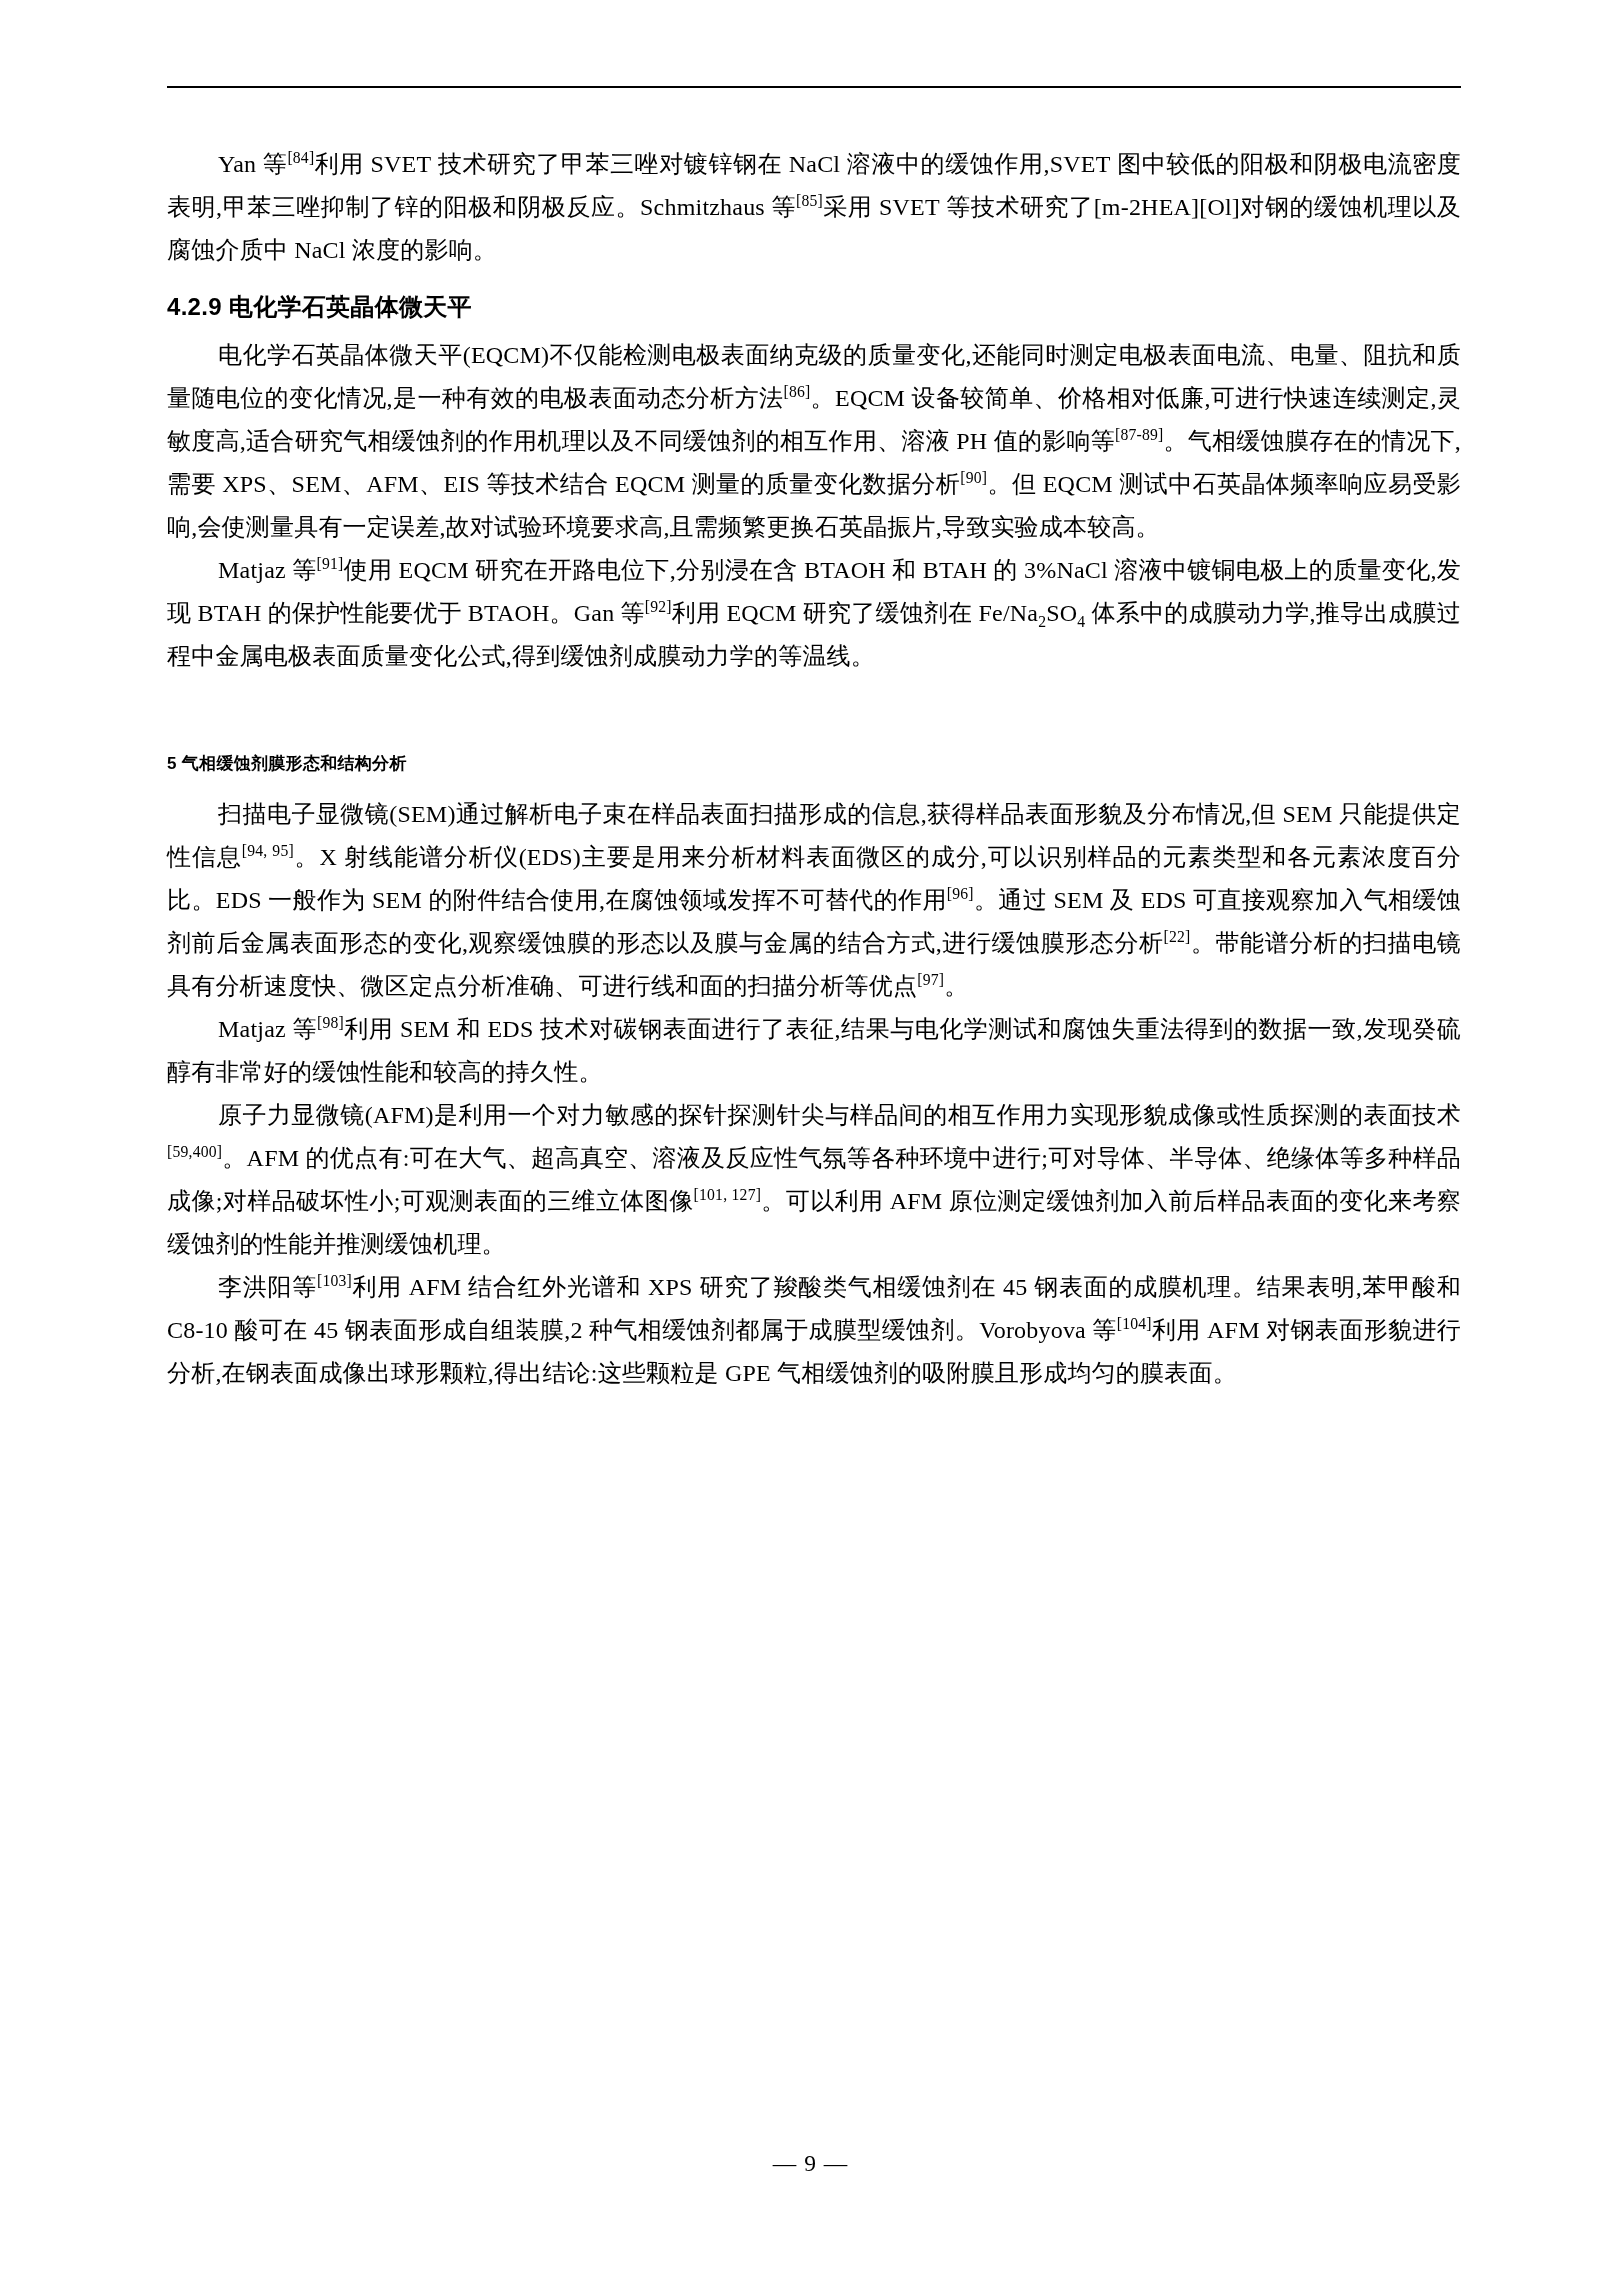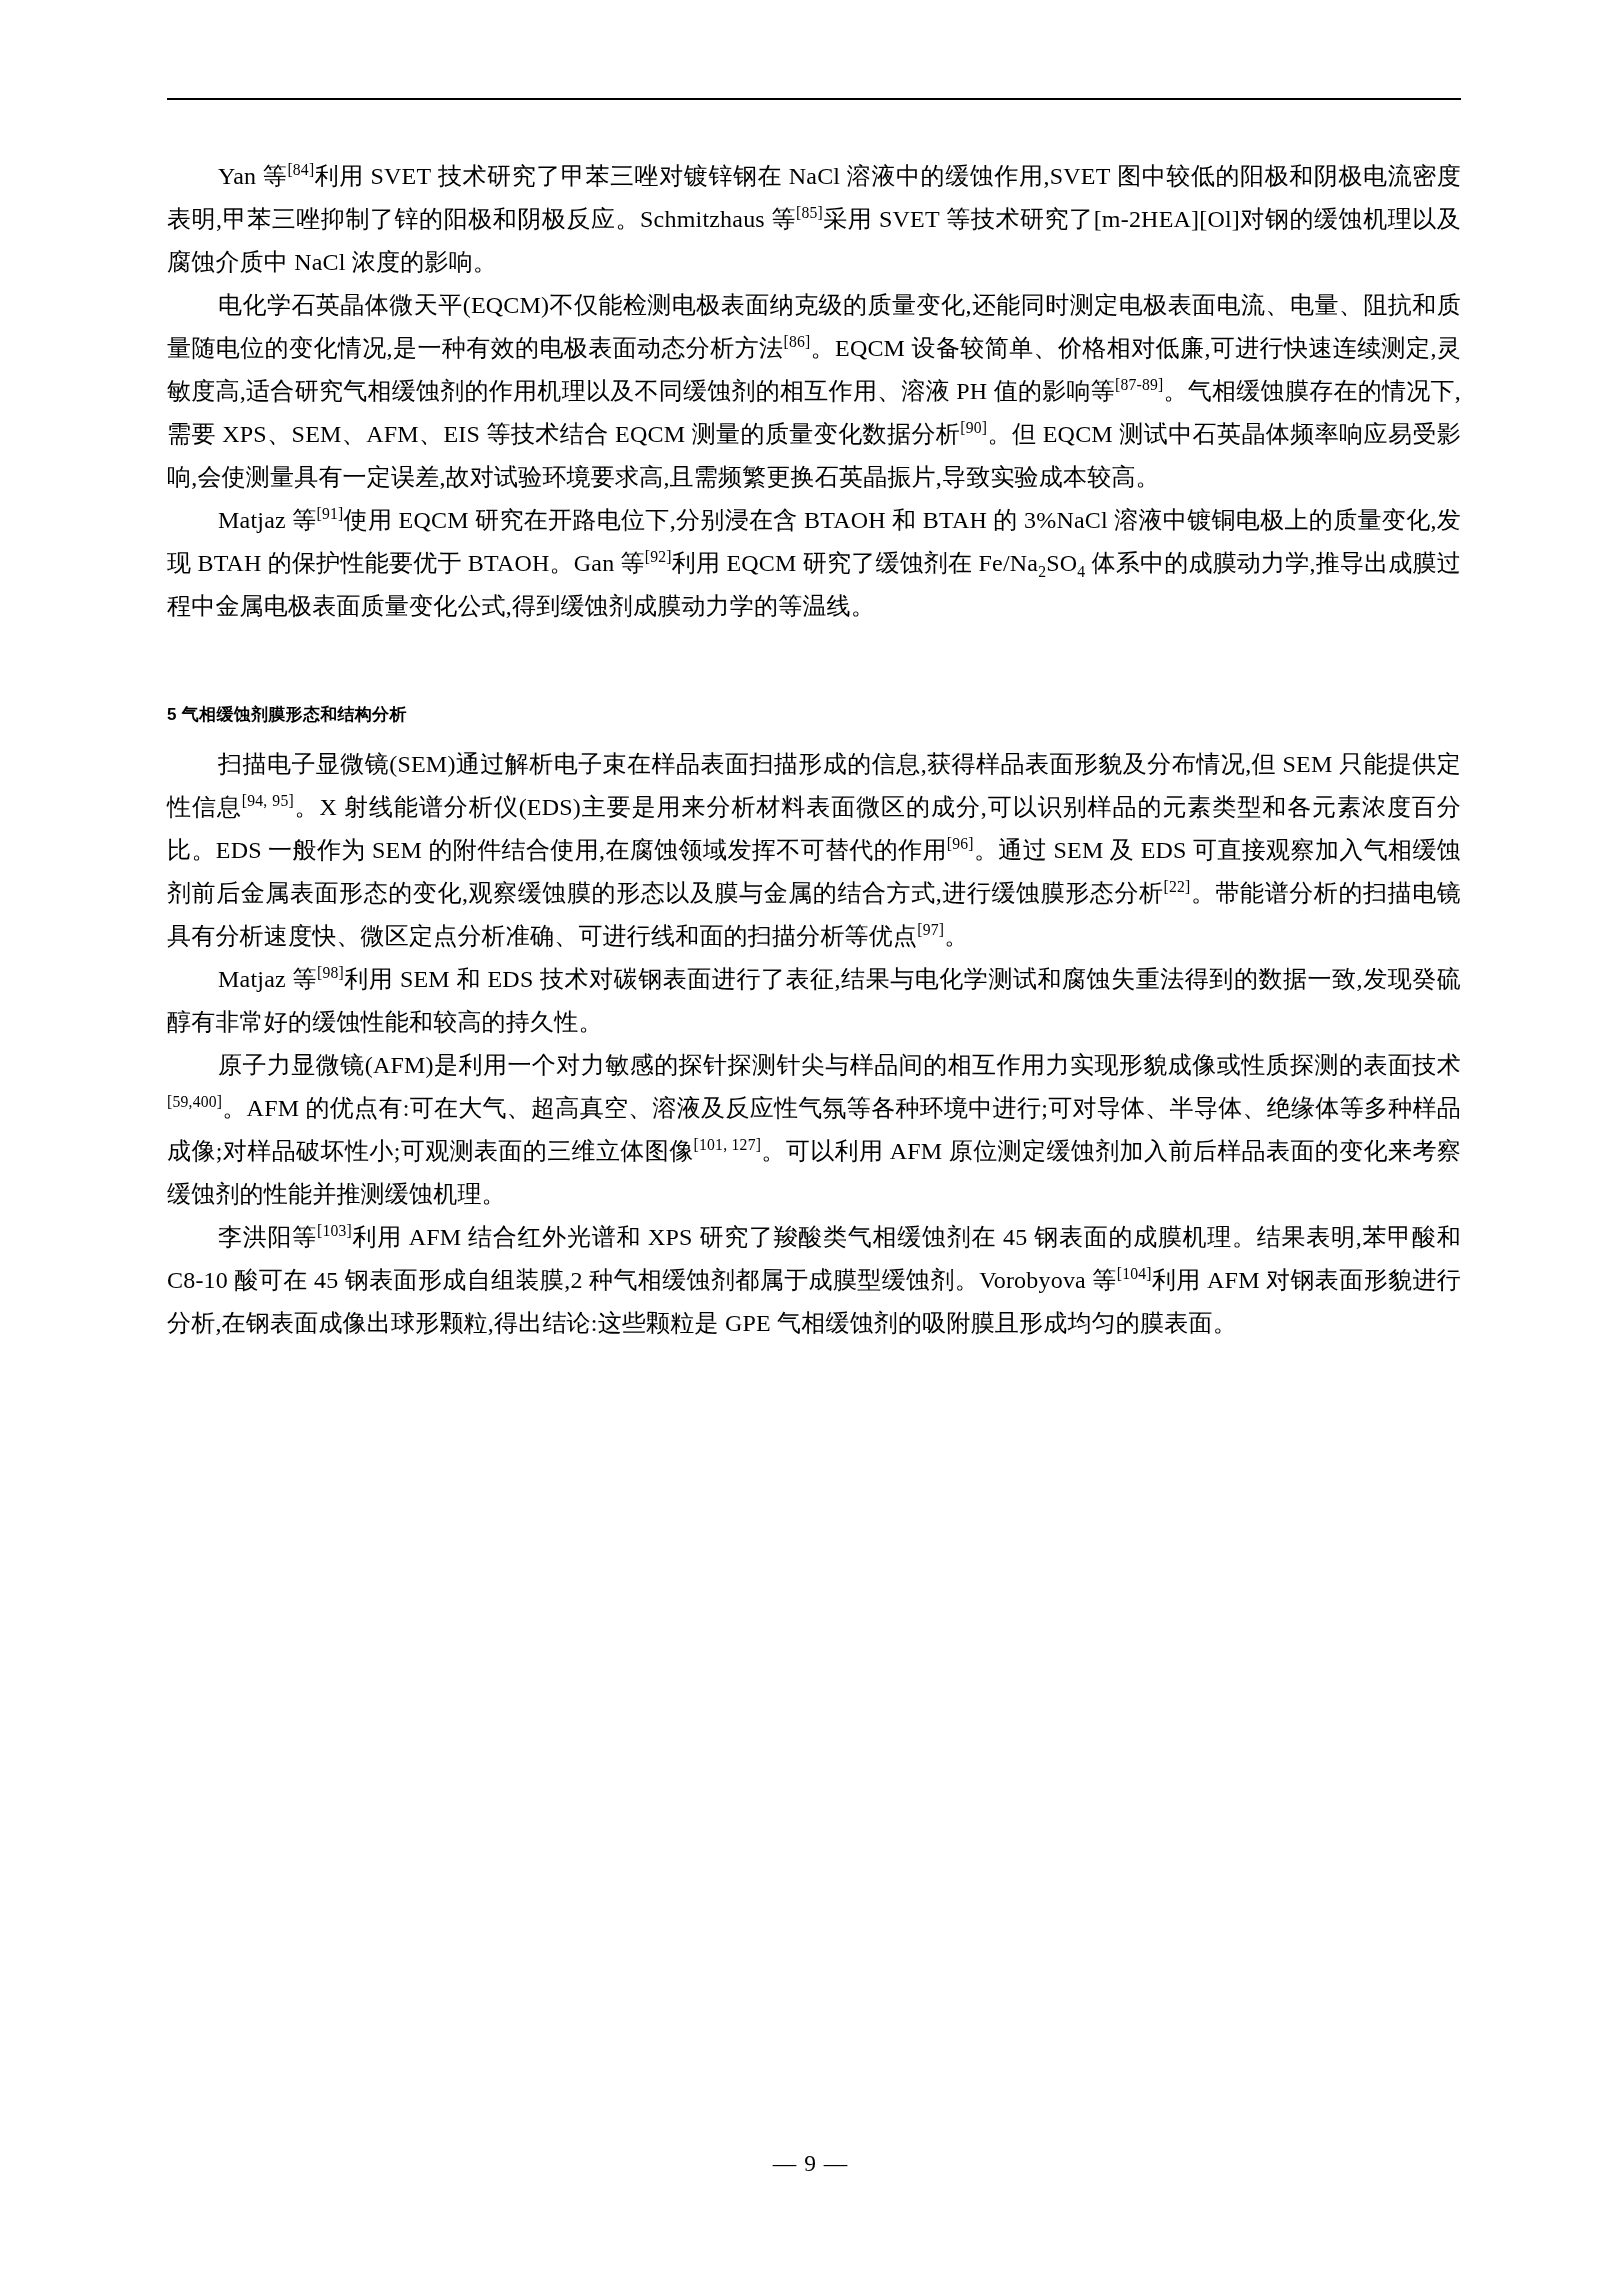--- a/index.html
+++ b/index.html
@@ -17,21 +17,21 @@
     position: relative;
     width: 1621px;
     height: 2293px;
     box-sizing: border-box;
     padding: 0;
     background: #ffffff;
   }
   .content {
     position: absolute;
     left: 167px;
-    top: 98px;
+    top: 86px;
     width: 1294px;
   }
   .top-rule {
     border-top: 2px solid #000;
     width: 100%;
     margin: 0 0 55px 0;
   }
   p {
     margin: 0;
     font-size: 24px;
@@ -88,20 +88,21 @@
 
 <div class="page">
   <div class="content">
 
     <div class="top-rule"></div>
 
     <p class="indent">
       <span class="latin">Yan</span> 等<sup>[84]</sup>利用 <span class="latin">SVET</span> 技术研究了甲苯三唑对镀锌钢在 <span class="latin">NaCl</span> 溶液中的缓蚀作用,<span class="latin">SVET</span> 图中较低的阳极和阴极电流密度表明,甲苯三唑抑制了锌的阳极和阴极反应。<span class="latin">Schmitzhaus</span> 等<sup>[85]</sup>采用 <span class="latin">SVET</span> 等技术研究了<span class="latin">[m-2HEA][Ol]</span>对钢的缓蚀机理以及腐蚀介质中 <span class="latin">NaCl</span> 浓度的影响。
     </p>
 
+    <h3>4.2.9 电化学石英晶体微天平</h3>
 
     <p class="indent">
       电化学石英晶体微天平(<span class="latin">EQCM</span>)不仅能检测电极表面纳克级的质量变化,还能同时测定电极表面电流、电量、阻抗和质量随电位的变化情况,是一种有效的电极表面动态分析方法<sup>[86]</sup>。<span class="latin">EQCM</span> 设备较简单、价格相对低廉,可进行快速连续测定,灵敏度高,适合研究气相缓蚀剂的作用机理以及不同缓蚀剂的相互作用、溶液 <span class="latin">PH</span> 值的影响等<sup>[87-89]</sup>。气相缓蚀膜存在的情况下,需要 <span class="latin">XPS</span>、<span class="latin">SEM</span>、<span class="latin">AFM</span>、<span class="latin">EIS</span> 等技术结合 <span class="latin">EQCM</span> 测量的质量变化数据分析<sup>[90]</sup>。但 <span class="latin">EQCM</span> 测试中石英晶体频率响应易受影响,会使测量具有一定误差,故对试验环境要求高,且需频繁更换石英晶振片,导致实验成本较高。
     </p>
 
     <p class="indent">
       <span class="latin">Matjaz</span> 等<sup>[91]</sup>使用 <span class="latin">EQCM</span> 研究在开路电位下,分别浸在含 <span class="latin">BTAOH</span> 和 <span class="latin">BTAH</span> 的 <span class="latin">3%NaCl</span> 溶液中镀铜电极上的质量变化,发现 <span class="latin">BTAH</span> 的保护性能要优于 <span class="latin">BTAOH</span>。<span class="latin">Gan</span> 等<sup>[92]</sup>利用 <span class="latin">EQCM</span> 研究了缓蚀剂在 <span class="latin">Fe/Na<sub>2</sub>SO<sub>4</sub></span> 体系中的成膜动力学,推导出成膜过程中金属电极表面质量变化公式,得到缓蚀剂成膜动力学的等温线。
     </p>
 
     <div class="section-gap"></div>

